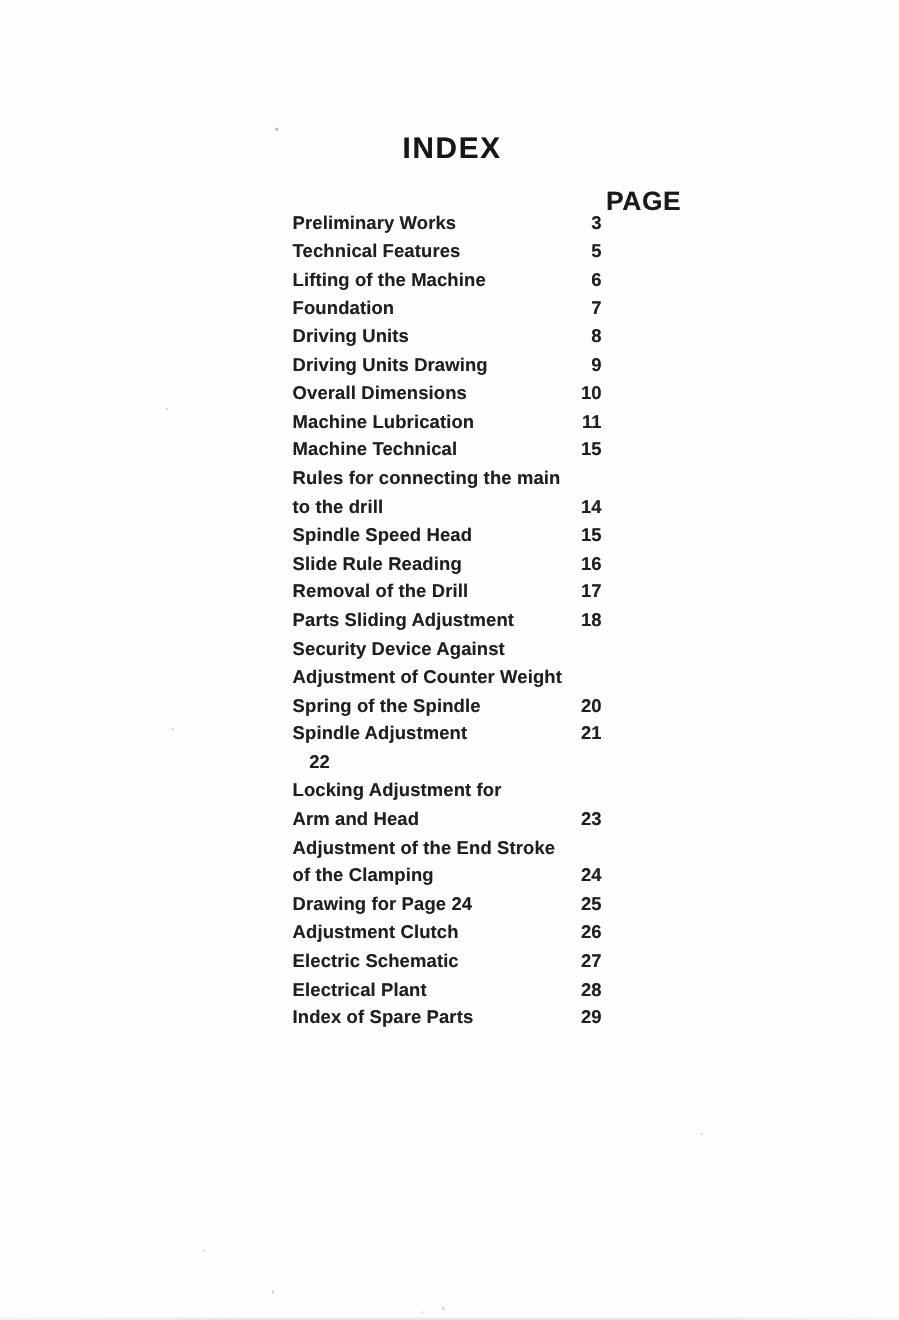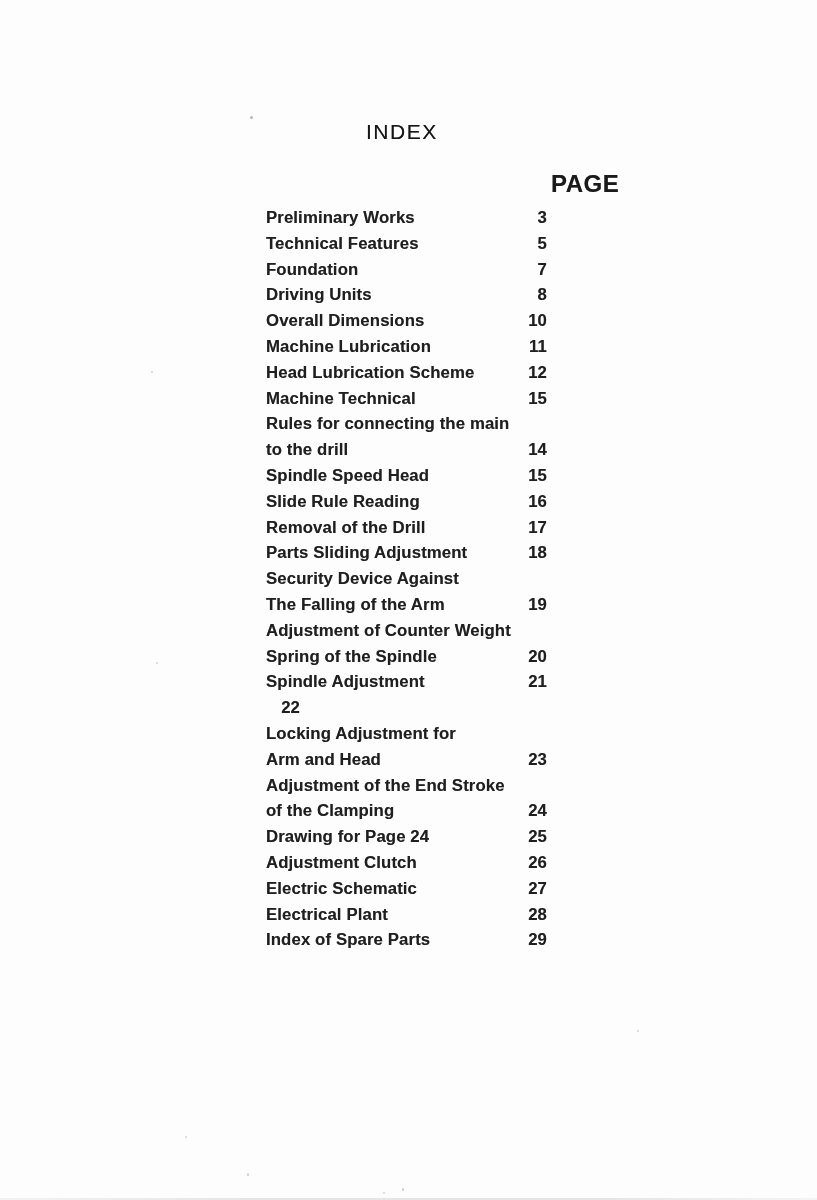--- a/index.html
+++ b/index.html
@@ -16,41 +16,41 @@
     overflow: hidden;
   }
   .page {
     position: absolute;
     inset: 0;
   }
   .doc-title {
     position: absolute;
     left: 366px;
     top: 120px;
-    font-size: 21px;
-    font-weight: normal;
+    font-size: 27px;
+    font-weight: bold;
     letter-spacing: 1.5px;
     color: #161616;
     text-shadow: 0 0 0.5px rgba(20,20,20,0.55);
   }
   .page-col-header {
     position: absolute;
     left: 519px;
     top: 170px;
     font-size: 24px;
     font-weight: bold;
     letter-spacing: 0.5px;
     color: #1a1a1a;
     text-shadow: 0 0 0.4px rgba(20,20,20,0.5);
     margin-left: 32px;
   }
   .toc {
     position: absolute;
     left: 266px;
-    top: 208px;
+    top: 193px;
     width: 281px;
   }
   .toc-row {
     display: flex;
     justify-content: space-between;
     align-items: baseline;
     height: 25.8px;
     font-size: 16.8px;
     font-weight: bold;
     letter-spacing: 0.1px;
@@ -94,46 +94,50 @@
     <div class="toc-row">
       <span class="toc-label">Preliminary Works</span>
       <span class="toc-page">3</span>
     </div>
 
     <div class="toc-row">
       <span class="toc-label">Technical Features</span>
       <span class="toc-page">5</span>
     </div>
 
+    <div class="toc-row">
+      <span class="toc-label">Lifting of the Machine</span>
+      <span class="toc-page">6</span>
+    </div>
 
     <div class="toc-row">
       <span class="toc-label">Foundation</span>
       <span class="toc-page">7</span>
     </div>
 
     <div class="toc-row">
       <span class="toc-label">Driving Units</span>
       <span class="toc-page">8</span>
     </div>
 
+    <div class="toc-row">
+      <span class="toc-label">Driving Units Drawing</span>
+      <span class="toc-page">9</span>
+    </div>
 
     <div class="toc-row">
       <span class="toc-label">Overall Dimensions</span>
       <span class="toc-page">10</span>
     </div>
 
     <div class="toc-row">
       <span class="toc-label">Machine Lubrication</span>
       <span class="toc-page">11</span>
     </div>
 
-    <div class="toc-row">
-      <span class="toc-label">Head Lubrication Scheme</span>
-      <span class="toc-page">12</span>
-    </div>
 
     <div class="toc-row">
       <span class="toc-label">Machine Technical</span>
       <span class="toc-page">15</span>
     </div>
 
     <div class="toc-row">
       <span class="toc-label">Rules for connecting the main</span>
       <span class="toc-page"></span>
     </div>
@@ -161,24 +165,20 @@
     <div class="toc-row">
       <span class="toc-label">Parts Sliding Adjustment</span>
       <span class="toc-page">18</span>
     </div>
 
     <div class="toc-row">
       <span class="toc-label">Security Device Against</span>
       <span class="toc-page"></span>
     </div>
 
-    <div class="toc-row">
-      <span class="toc-label">The Falling of the Arm</span>
-      <span class="toc-page">19</span>
-    </div>
 
     <div class="toc-row">
       <span class="toc-label">Adjustment of Counter Weight</span>
       <span class="toc-page"></span>
     </div>
 
     <div class="toc-row">
       <span class="toc-label">Spring of the Spindle</span>
       <span class="toc-page">20</span>
     </div>

